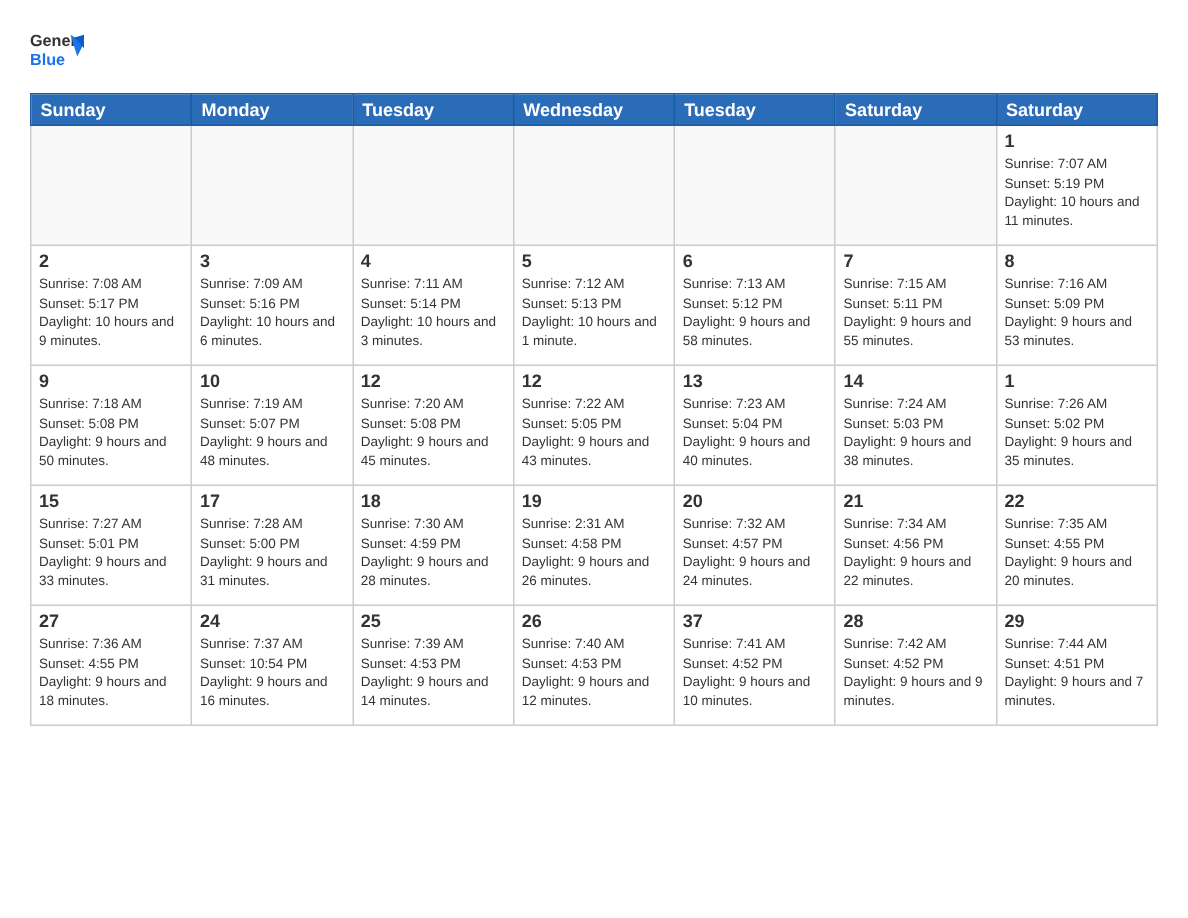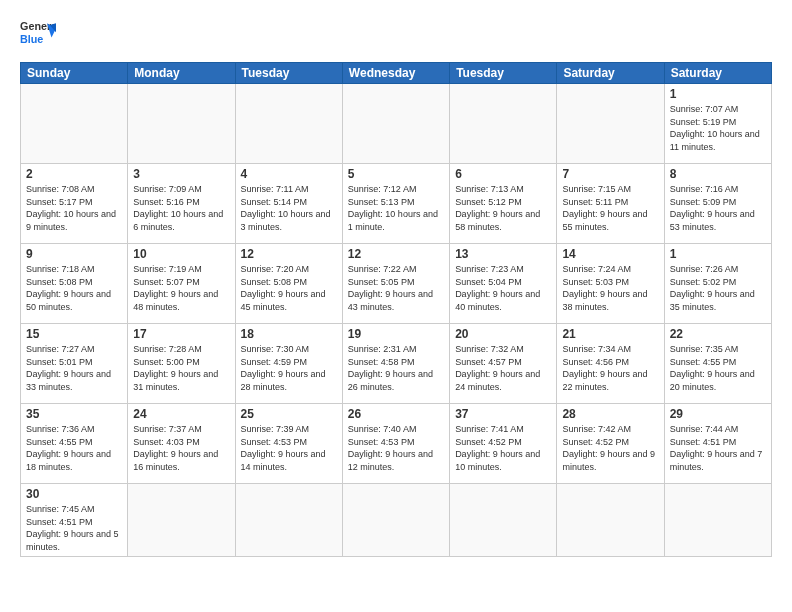--- a/index.html
+++ b/index.html
@@ -278,30 +278,30 @@
           <td>
             <span class="day-number">22</span>
             <div class="day-info">Sunrise: 7:35 AM
 Sunset: 4:55 PM
 Daylight: 9 hours
 and 20 minutes.</div>
           </td>
         </tr>
         <tr>
           <td>
-            <span class="day-number">35</span>
+            <span class="day-number">27</span>
             <div class="day-info">Sunrise: 7:36 AM
 Sunset: 4:55 PM
 Daylight: 9 hours
 and 18 minutes.</div>
           </td>
           <td>
             <span class="day-number">24</span>
             <div class="day-info">Sunrise: 7:37 AM
-Sunset: 4:03 PM
+Sunset: 10:54 PM
 Daylight: 9 hours
 and 16 minutes.</div>
           </td>
           <td>
             <span class="day-number">25</span>
             <div class="day-info">Sunrise: 7:39 AM
 Sunset: 4:53 PM
 Daylight: 9 hours
 and 14 minutes.</div>
           </td>
@@ -326,31 +326,16 @@
 Daylight: 9 hours
 and 9 minutes.</div>
           </td>
           <td>
             <span class="day-number">29</span>
             <div class="day-info">Sunrise: 7:44 AM
 Sunset: 4:51 PM
 Daylight: 9 hours
 and 7 minutes.</div>
           </td>
-        </tr>
-        <tr class="last-row">
-          <td>
-            <span class="day-number">30</span>
-            <div class="day-info">Sunrise: 7:45 AM
-Sunset: 4:51 PM
-Daylight: 9 hours
-and 5 minutes.</div>
-          </td>
-          <td class="empty"></td>
-          <td class="empty"></td>
-          <td class="empty"></td>
-          <td class="empty"></td>
-          <td class="empty"></td>
-          <td class="empty"></td>
         </tr>
       </tbody>
   </table>
 </div>
 
 </body></html>

